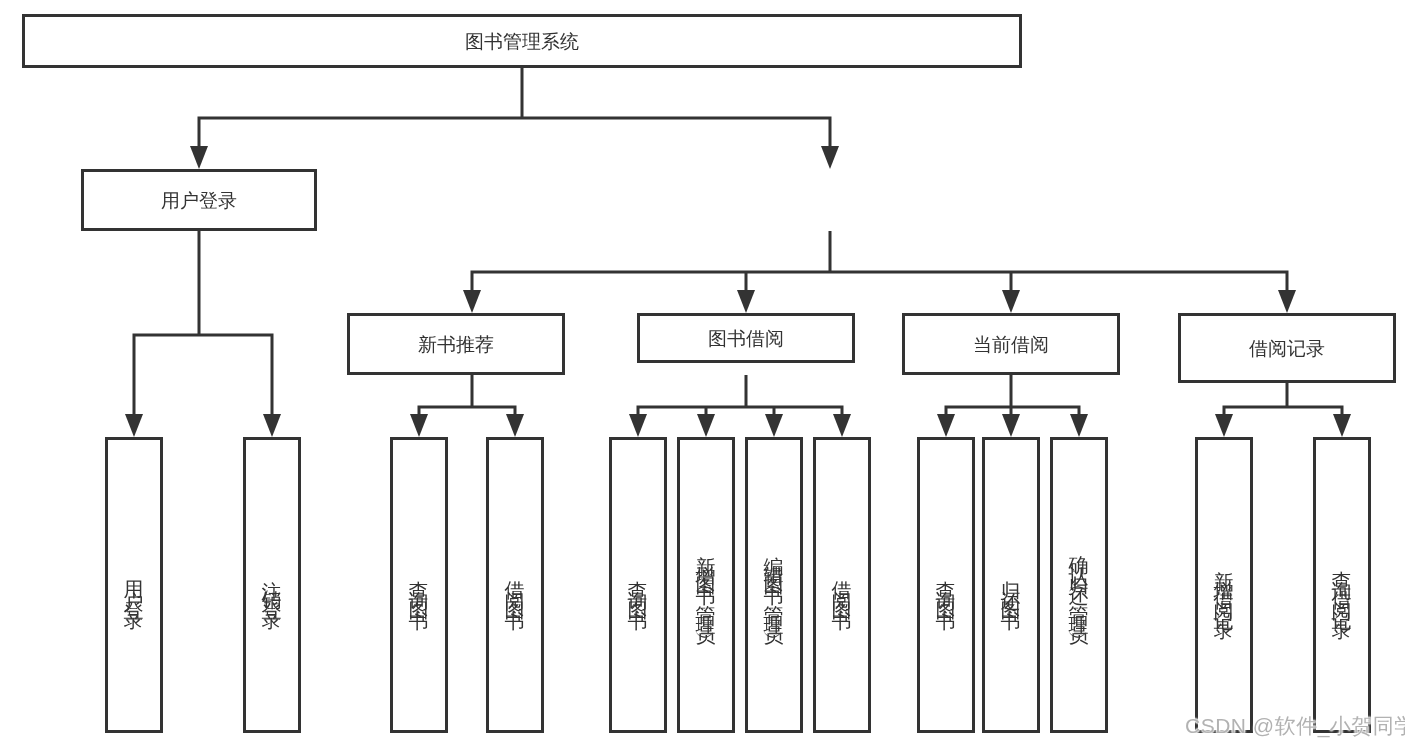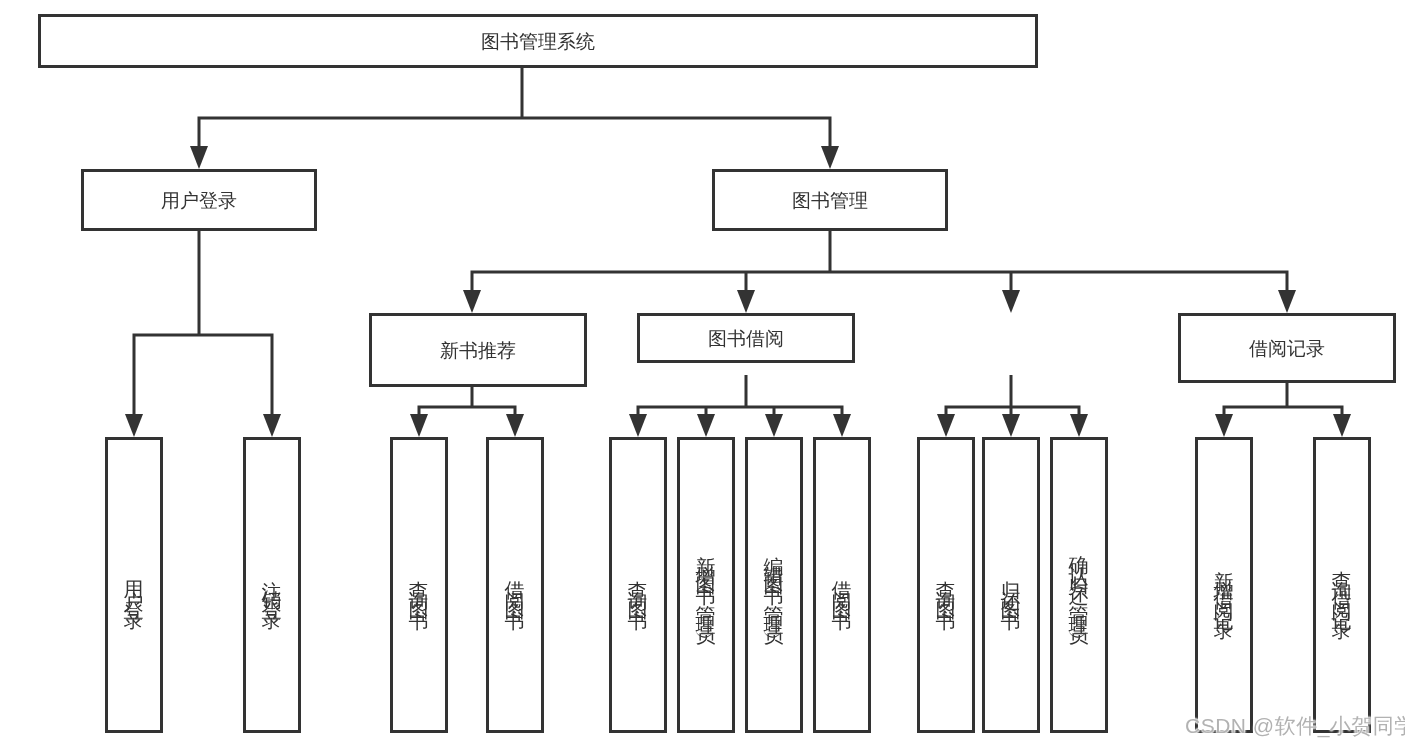--- a/index.html
+++ b/index.html
@@ -75,27 +75,27 @@
     <polygon points="697,414 715,414 706,437"></polygon>
     <polygon points="765,414 783,414 774,437"></polygon>
     <polygon points="833,414 851,414 842,437"></polygon>
     <polygon points="937,414 955,414 946,437"></polygon>
     <polygon points="1002,414 1020,414 1011,437"></polygon>
     <polygon points="1070,414 1088,414 1079,437"></polygon>
     <polygon points="1215,414 1233,414 1224,437"></polygon>
     <polygon points="1333,414 1351,414 1342,437"></polygon>
   </svg>
 
-  <div class="box" style="left:38px;top:14px;width:1000px;height:54px">图书管理系统</div>
+  <div class="box" style="left:22px;top:14px;width:1000px;height:54px">图书管理系统</div>
 
   <div class="box" style="left:81px;top:169px;width:236px;height:62px">用户登录</div>
-  <div class="box" style="left:712px;top:169px;width:236px;height:62px">图书管理</div>
 
-  <div class="box" style="left:369px;top:313px;width:218px;height:74px">新书推荐</div>
+  <div class="box" style="left:347px;top:313px;width:218px;height:62px">新书推荐</div>
   <div class="box" style="left:637px;top:313px;width:218px;height:50px">图书借阅</div>
+  <div class="box" style="left:902px;top:313px;width:218px;height:62px">当前借阅</div>
   <div class="box" style="left:1178px;top:313px;width:218px;height:70px">借阅记录</div>
 
   <div class="box leaf" style="left:105px">
     <span class="vtext">用户登录</span>
   </div>
   <div class="box leaf" style="left:243px">
     <span class="vtext">注销登录</span>
   </div>
 
   <div class="box leaf" style="left:390px">

